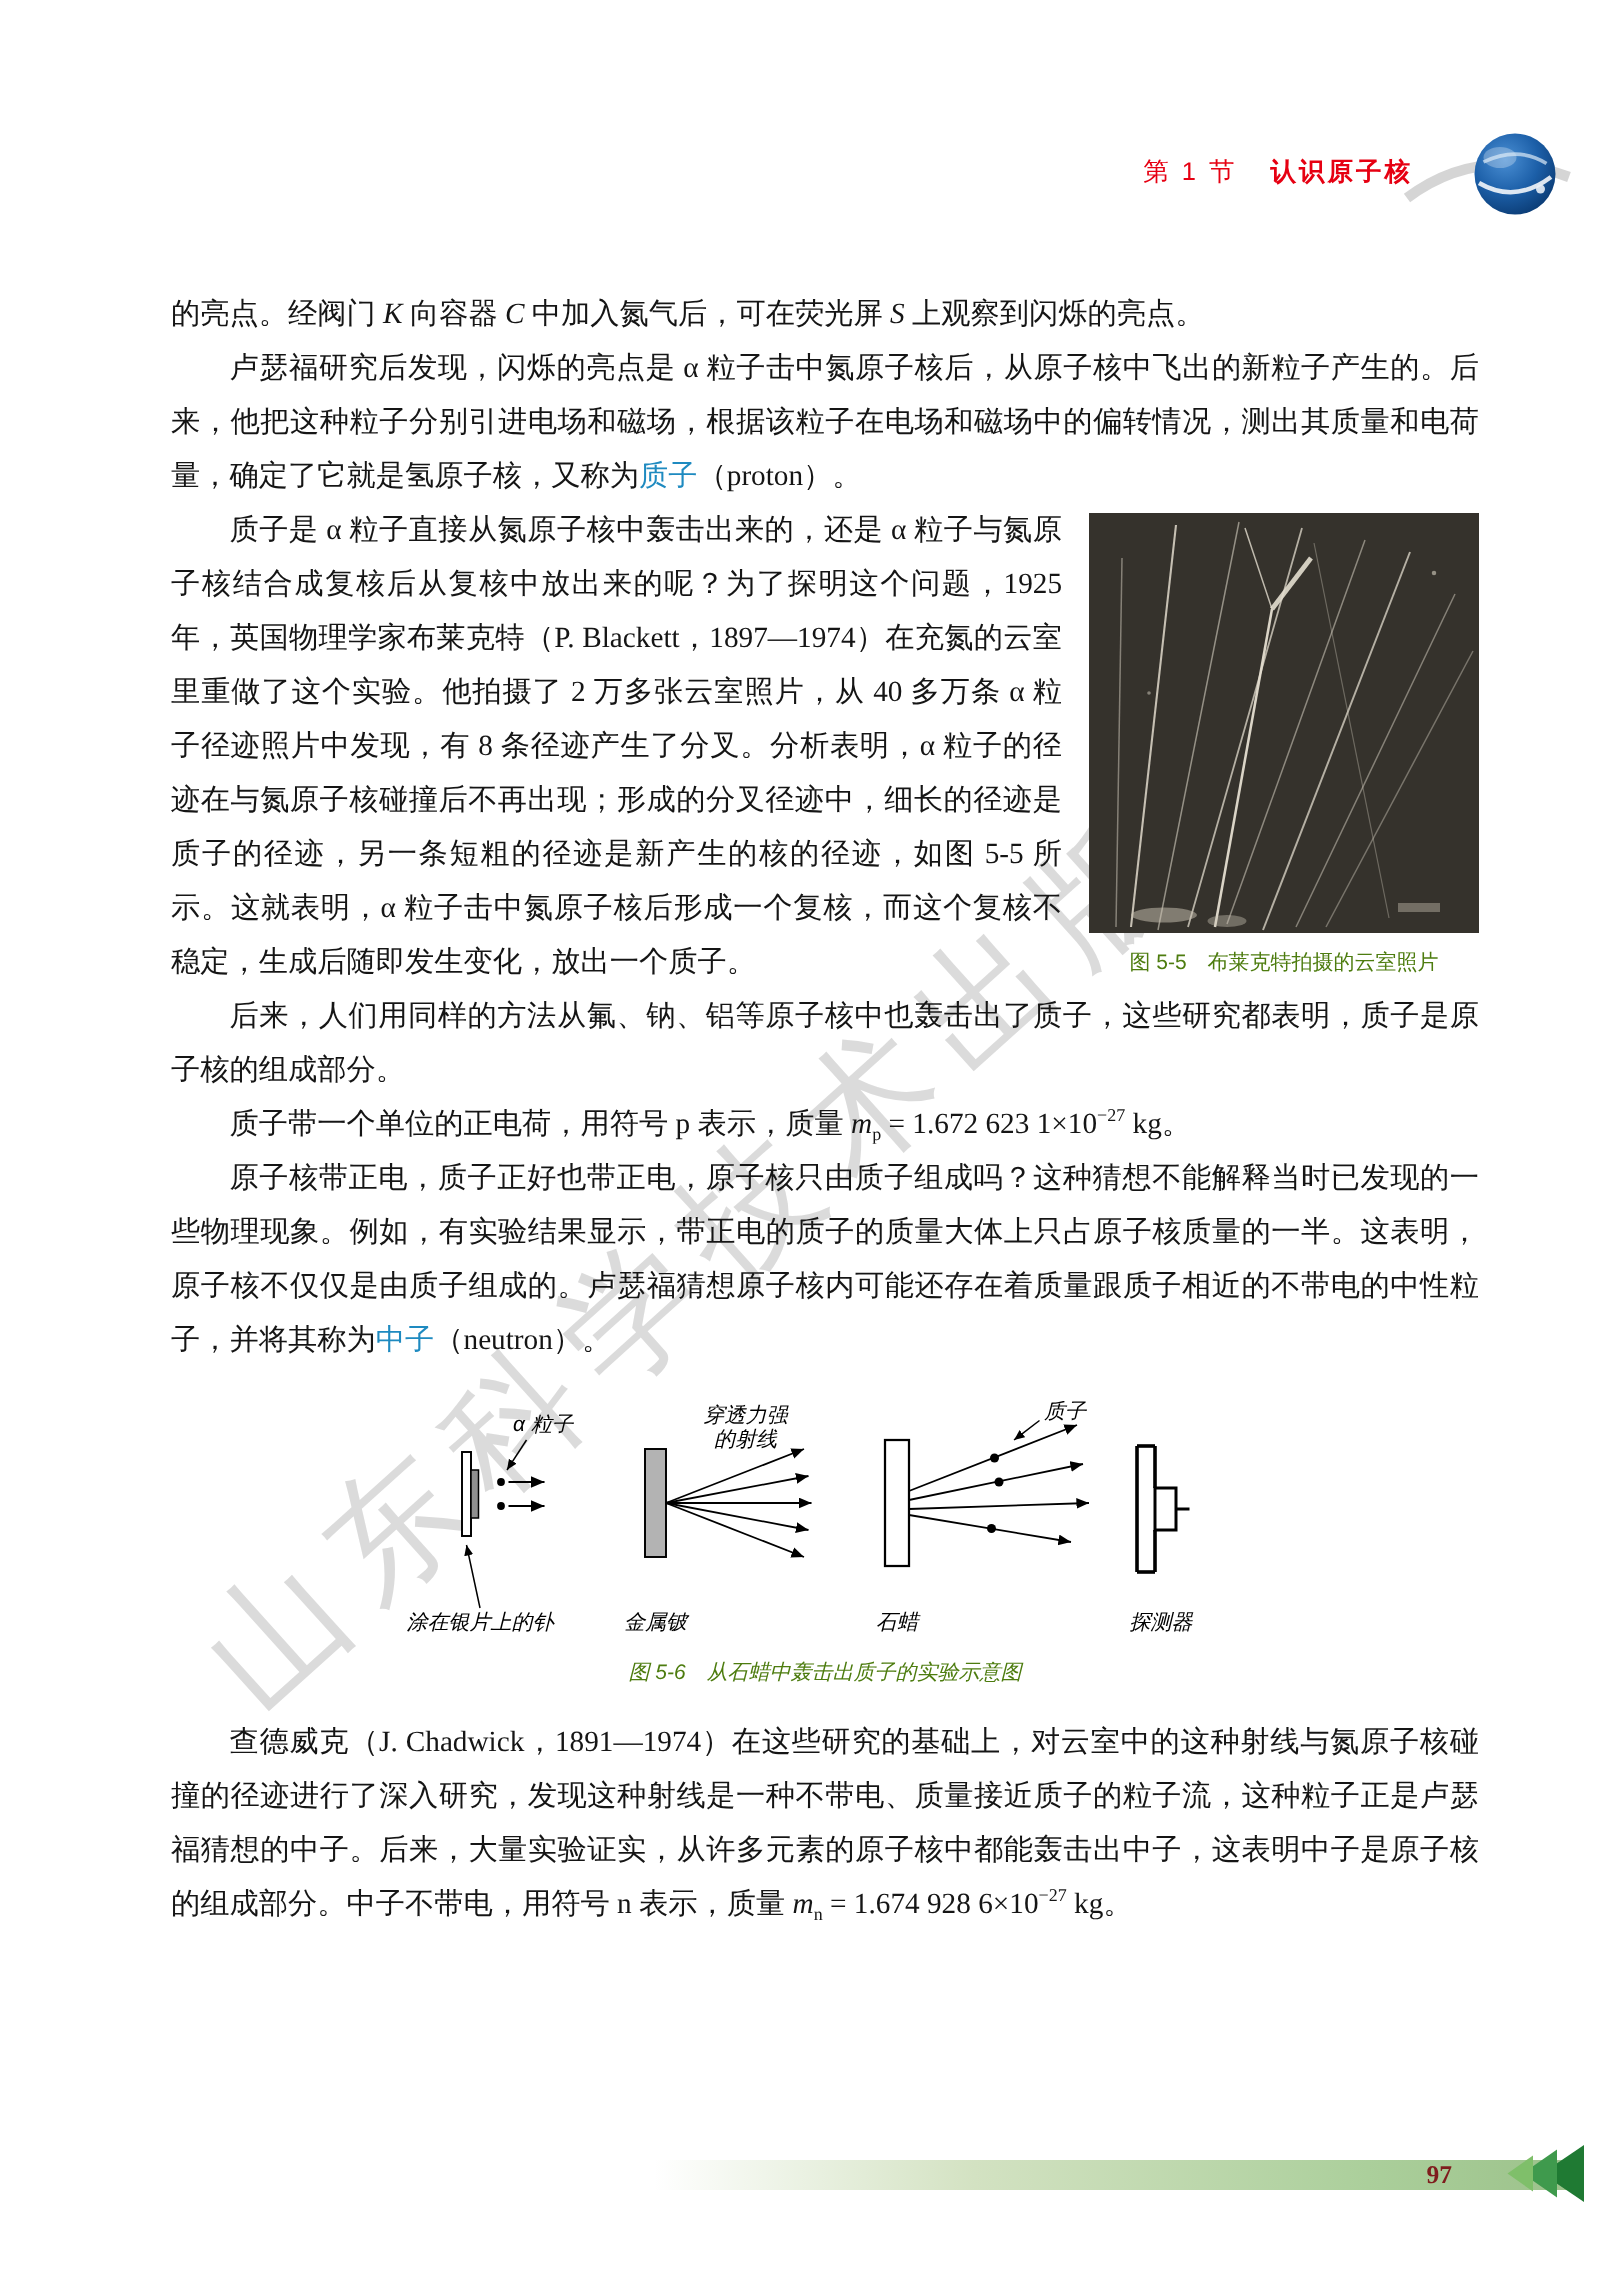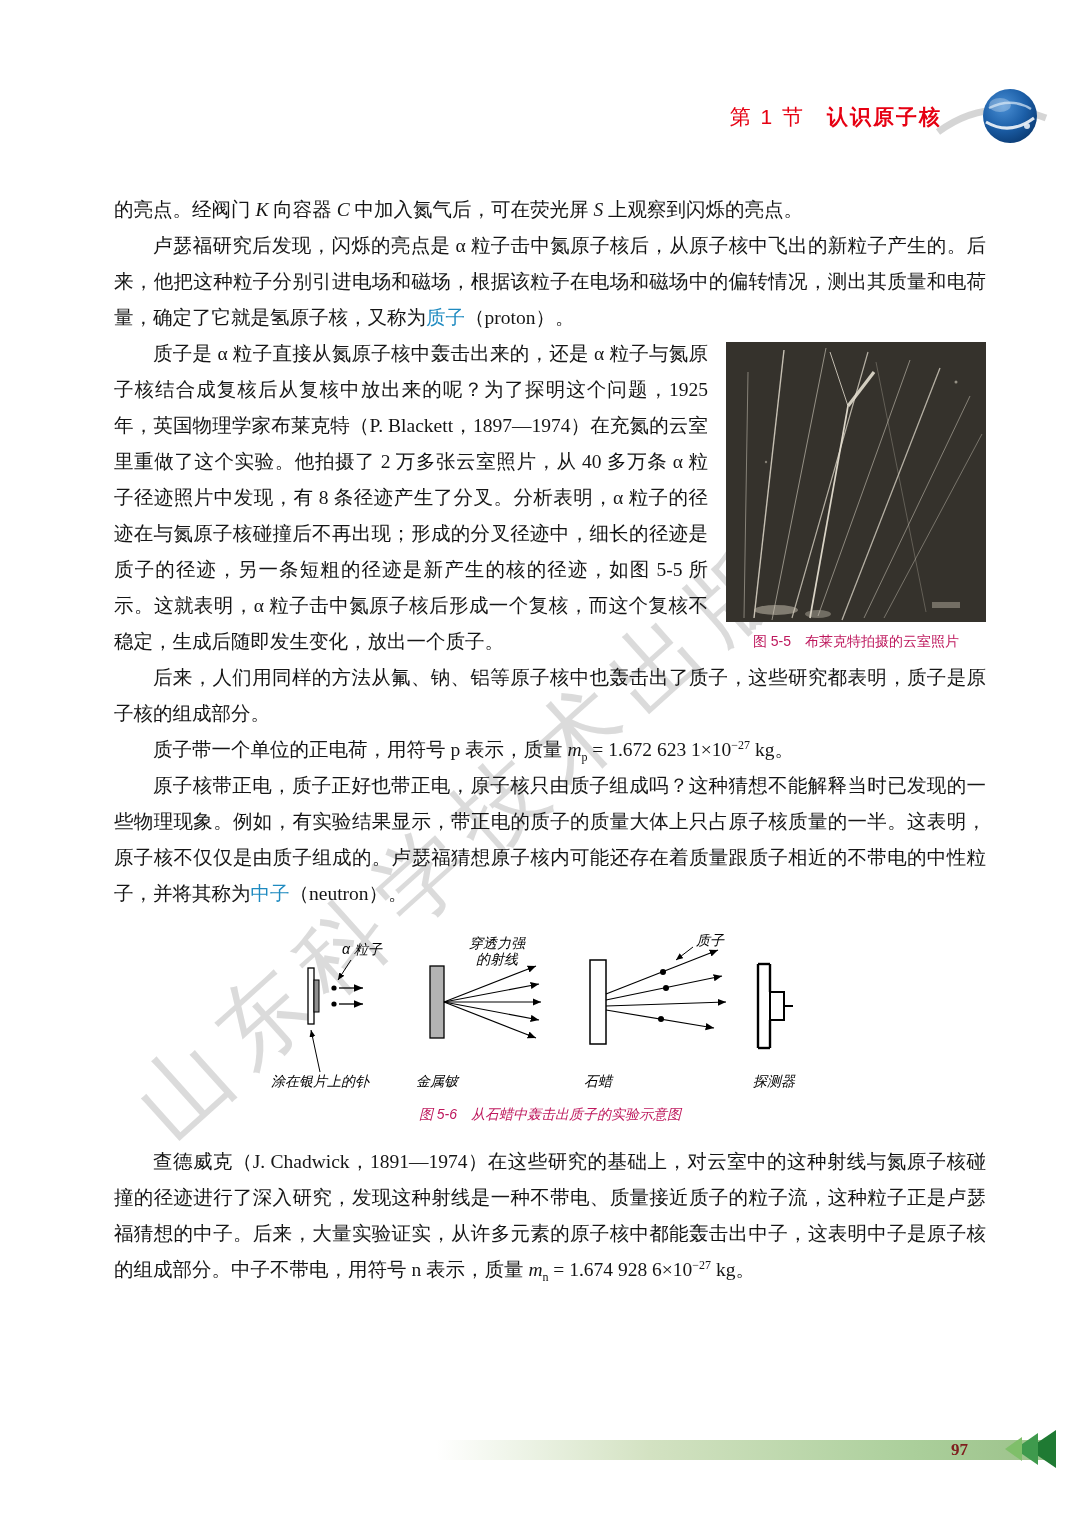--- a/index.html
+++ b/index.html
@@ -7,39 +7,39 @@
   .page { position:relative; width:1080px; height:1522px; margin:0 auto; background:#ffffff;
           overflow:hidden; font-family:"Liberation Serif","DejaVu Serif",serif; color:#151515; }
 
   
   .watermark { position:absolute; left:110px; top:1075px; transform:rotate(-42deg); transform-origin:0 0;
                font-size:90px; letter-spacing:16px; color:#bfbfbf; opacity:.55; white-space:nowrap;
                z-index:1; font-family:"Liberation Sans","DejaVu Sans",sans-serif; pointer-events:none; }
 
   
   .header-section { position:absolute; top:103px; right:138px; z-index:3; color:#e60012;
-                    font-family:"Liberation Sans","DejaVu Sans",sans-serif; font-size:21px; }
+                    font-family:"Liberation Sans","DejaVu Sans",sans-serif; font-size:17px; }
   .header-section .lbl { margin-right:22px; letter-spacing:2px; }
   .header-section .ttl { font-weight:bold; letter-spacing:2px; }
   .logo { position:absolute; top:78px; right:30px; z-index:3; }
 
   
   .content { position:absolute; left:114px; top:156px; width:872px; z-index:2;
              font-size:19.5px; line-height:36px; text-align:justify;margin-top:36px; }
   .content p { text-indent:2em; }
   .content p.noindent { text-indent:0; }
   .var { font-style:italic; }
   .term { color:#1e8ac0; }
   sub, sup { font-size:12px; line-height:0; }
 
   
   .fig55 { float:right; width:260px; margin:6px 0 6px 18px; }
   .fig55 svg { display:block; width:260px; height:280px; }
   .figcap { font-family:"Liberation Sans","DejaVu Sans",sans-serif; font-size:14px; line-height:20px;
-            text-align:center; margin-top:9px; color:#be185d; text-indent:0; }
+            text-align:center; margin-top:9px; color:#4d7c0f; text-indent:0; }
 
   
   .fig56 { clear:both; width:600px; margin:22px auto 0;font-style:italic; }
   .fig56 svg { display:block; width:600px; height:160px; }
   .fig56 .figcap { margin-top:10px; }
   .diagram-label { font-family:"Liberation Sans","DejaVu Sans",sans-serif; font-size:14px; fill:#000; }
   .p8 { margin-top:20px; }
 
   
   .footer-bar { position:absolute; left:436px; top:1440px; width:610px; height:20px; z-index:3;

